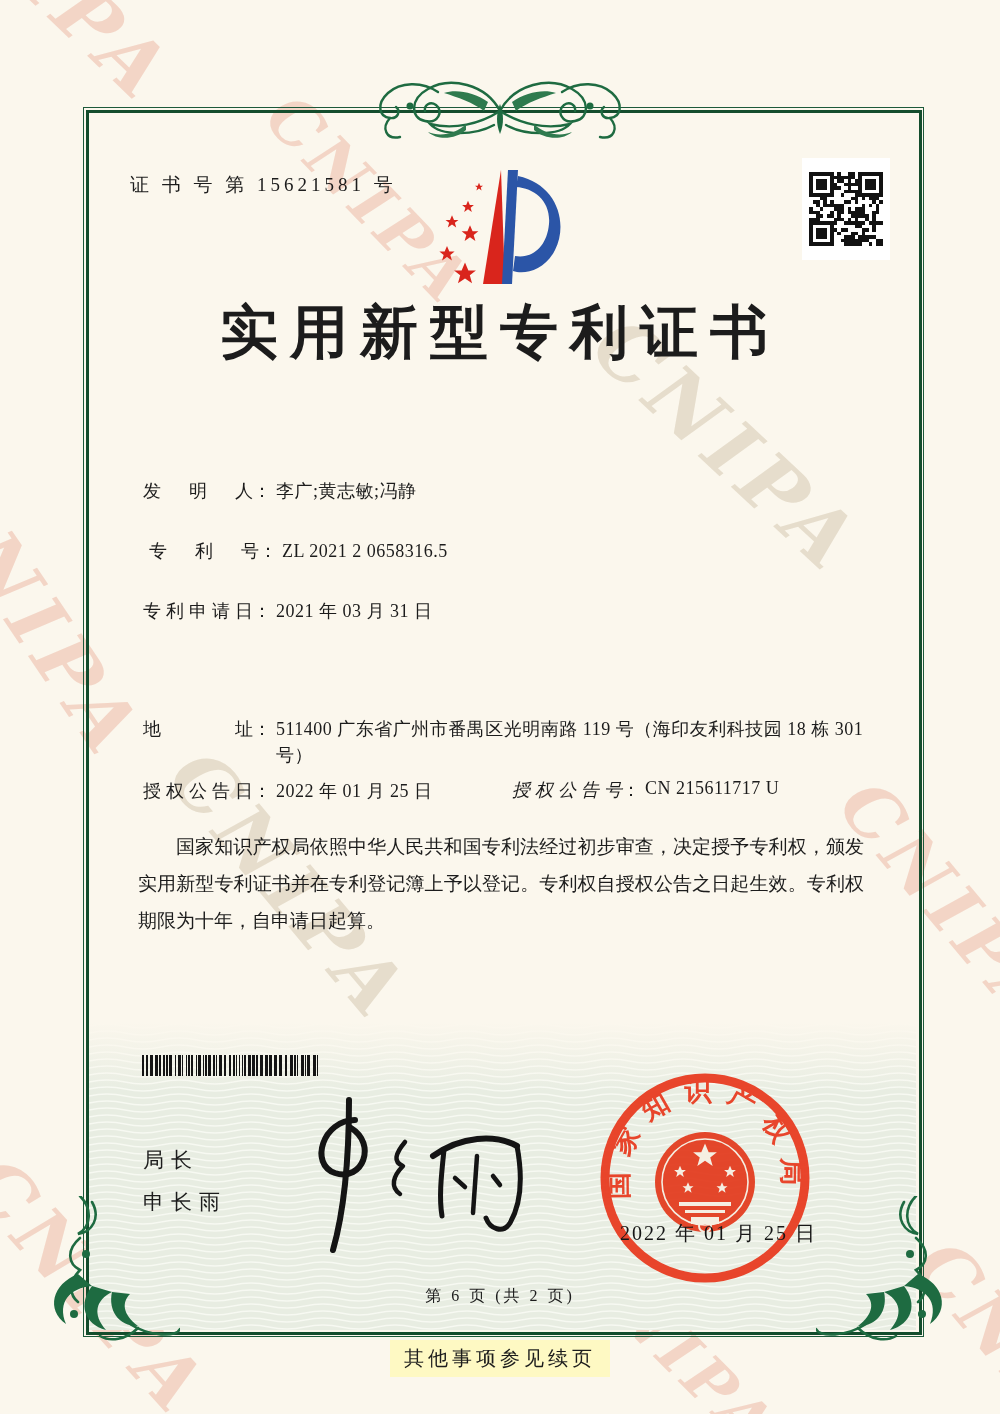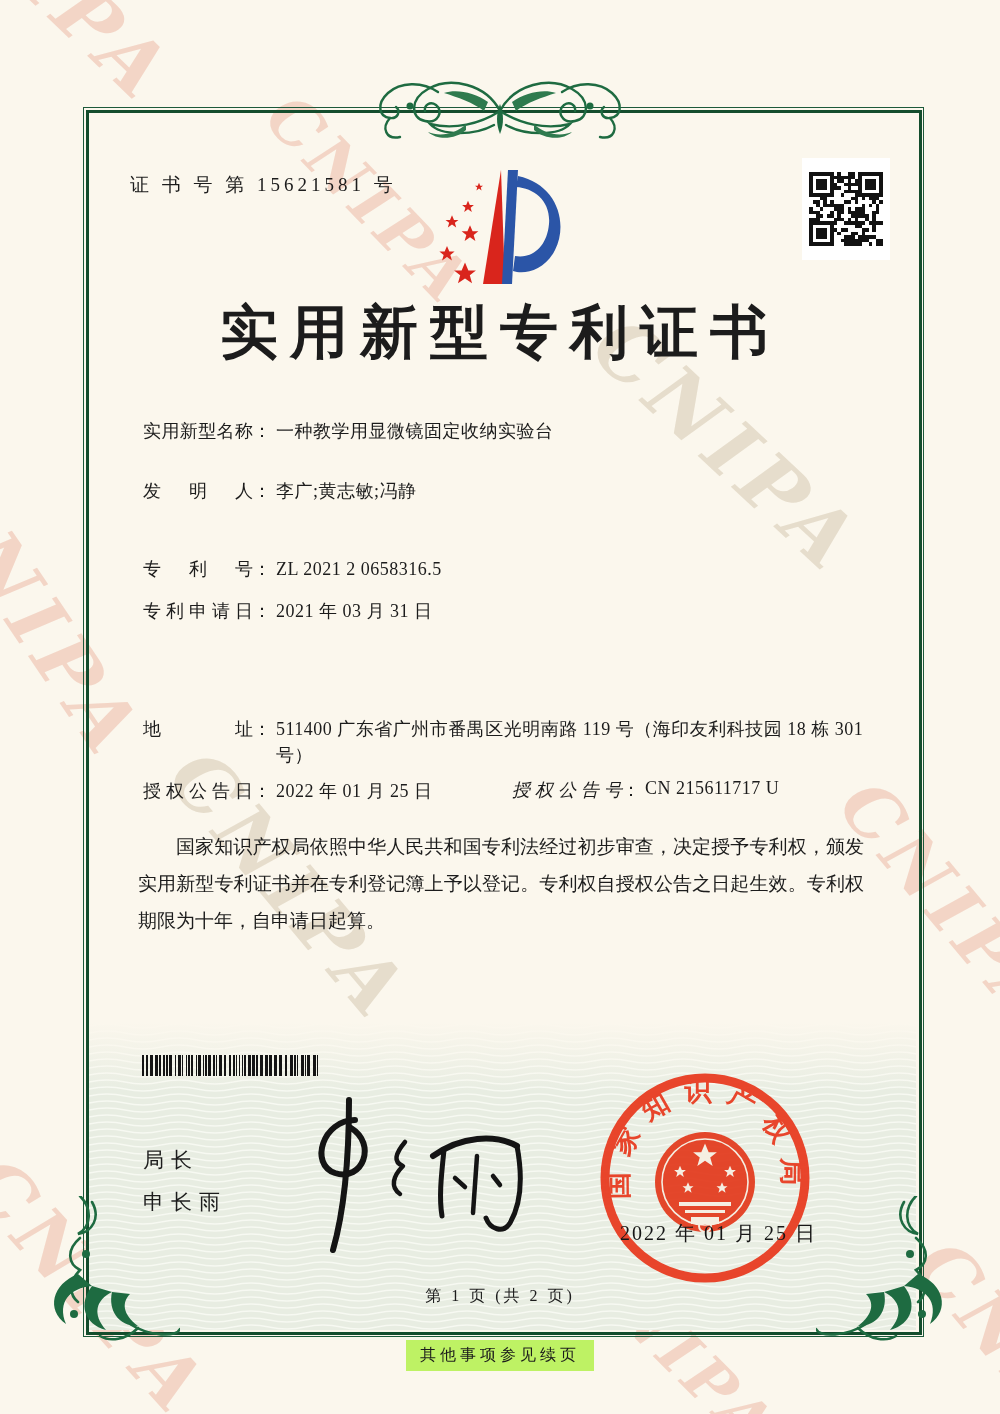--- a/index.html
+++ b/index.html
@@ -40,40 +40,40 @@
       width:74px;height:74px;}
   .qr div{background:transparent;}
   .qr div.on{background:#121212;}
   .title{position:absolute;left:0;right:0;top:294px;text-align:center;font-size:58px;font-weight:bold;
          letter-spacing:12px;z-index:5;}
   
   .field{position:absolute;left:143px;font-size:18px;z-index:5;line-height:26px;}
   .lbl{display:inline-block;width:110px;text-align:justify;text-align-last:justify;vertical-align:top;}
   .colon{vertical-align:top;}
   .val{display:inline-block;margin-left:5px;vertical-align:top;max-width:610px;letter-spacing:.5px;}
-  .f1{top:418px;} .f2{top:478px;} .f3{top:556px;} .f4{top:598px;} .f5{top:658px;}
+  .f1{top:418px;} .f2{top:478px;} .f3{top:538px;margin-left:6px;} .f4{top:598px;} .f5{top:658px;}
   .f6{top:716px;} .f7{top:778px;}
   .field-pair2{position:absolute;left:512px;top:778px;font-size:18px;z-index:5;}
   .field-pair2 .lbl{width:110px;font-style:italic;}
   
   .body-text{position:absolute;left:130px;top:820px;width:742px;font-size:19px;line-height:37px;
              text-align:justify;z-index:5;}
   .body-text p{margin:8px;text-indent:2em;}
   
   .barcode{position:absolute;left:142px;top:1055px;width:262px;height:21px;z-index:5;font-size:0;}
   .barcode span{display:inline-block;height:100%;background:#141414;}
   .signer-title{position:absolute;left:143px;top:1146px;font-size:21px;letter-spacing:7px;z-index:5;font-family:Liberation Mono, monospace;}
   .signer-name{position:absolute;left:143px;top:1188px;font-size:21px;letter-spacing:7px;z-index:5;}
   .signature{position:absolute;left:283px;top:1092px;z-index:6;}
   .seal{position:absolute;left:595px;top:1066px;z-index:6;}
   .seal-date{position:absolute;left:620px;top:1220px;font-size:20px;letter-spacing:2px;color:#161616;z-index:7;}
   .page-number{position:absolute;left:0;right:0;top:1286px;text-align:center;font-size:16px;
                letter-spacing:3px;z-index:5;}
   .footer-note{position:absolute;left:0;right:0;top:1340px;text-align:center;z-index:5;}
-  .footer-note span{display:inline-block;background:#bef264;padding:5px 14px;font-size:16px;letter-spacing:4px;}
+  .footer-note span{display:inline-block;background:#fef9c3;padding:5px 14px;font-size:20px;letter-spacing:4px;}
 </style>
 </head>
 <body>
 
 <div class="page">
 
   <div class="wm pink w1">CNIPA</div>
   <div class="wm pink w2">CNIPA</div>
   <div class="wm beige w3">CNIPA</div>
   <div class="wm pink w4">CNIPA</div>
@@ -597,23 +597,20 @@
         <div></div>
         <div class="on"></div>
         <div></div>
         <div class="on"></div>
         <div class="on"></div>
       </div>
     </div>
 
   <div class="title">实用新型专利证书</div>
 
-  <div class="field f1">
-    <span class="lbl">实用新型名称</span><span class="colon">：</span><span class="val">一种教学用显微镜固定收纳实验台</span>
-  </div>
   <div class="field f2">
     <span class="lbl">发明人</span><span class="colon">：</span><span class="val">李广;黄志敏;冯静</span>
   </div>
   <div class="field f3">
     <span class="lbl">专利号</span><span class="colon">：</span><span class="val">ZL 2021 2 0658316.5</span>
   </div>
   <div class="field f4">
     <span class="lbl">专利申请日</span><span class="colon">：</span><span class="val">2021 年 03 月 31 日</span>
   </div>
   <div class="field f6">
@@ -666,18 +663,18 @@
       <use href="#st" transform="translate(93,122) scale(0.58)" fill="#f6efe2"></use>
       <use href="#st" transform="translate(127,122) scale(0.58)" fill="#f6efe2"></use>
       <rect x="84" y="136" width="52" height="4" fill="#f6efe2"></rect>
       <rect x="90" y="144" width="40" height="3" fill="#f6efe2"></rect>
       <rect x="96" y="151" width="28" height="7" fill="#f6efe2"></rect>
       <circle cx="110" cy="160" r="6" fill="none" stroke="#f6efe2" stroke-width="2"></circle>
     </g>
   </svg>
   <div class="seal-date">2022 年 01 月 25 日</div>
 
-  <div class="page-number">第 1 页 (共 2 页)</div>
+  <div class="page-number">第 6 页 (共 2 页)</div>
   <div class="footer-note">
     <span>其他事项参见续页</span>
   </div>
 
 </div>
 
 </body></html>

